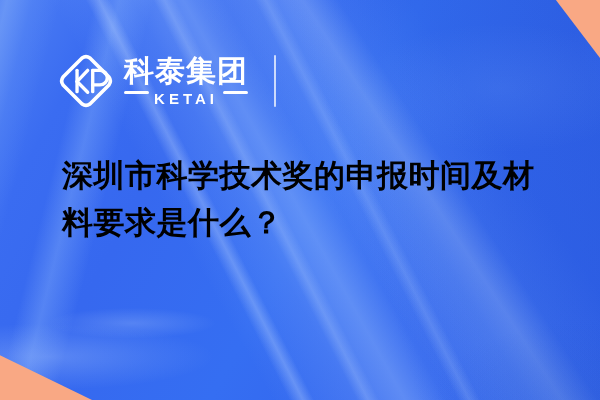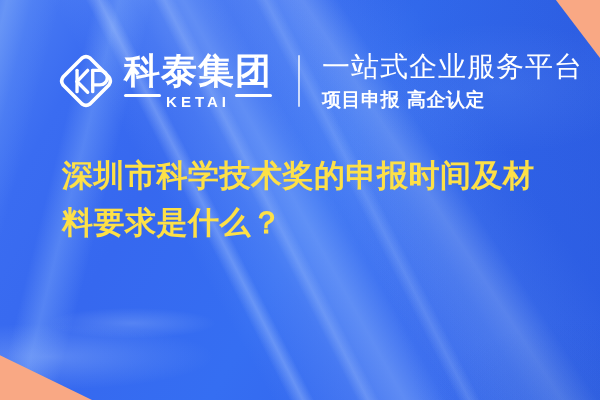--- a/index.html
+++ b/index.html
@@ -157,21 +157,21 @@
     height: 56px;
     flex: 0 0 auto;
   }
   .logo-words {
     margin-left: 10px;
     display: flex;
     flex-direction: column;
     align-items: center;
   }
   .logo-cn {
-    font-size: 36px;
+    font-size: 30px;
     font-weight: 700;
     color: #ffffff;
     letter-spacing: 1px;
     line-height: 1.0;
     white-space: nowrap;
   }
   .logo-en-row {
     display: flex;
     margin-top: 5px;
     width: 100%;
@@ -227,21 +227,21 @@
   }
 
   
   .headline {
     position: absolute;
     left: 62px;
     top: 152px;
     width: 490px;
     font-size: 31px;
     font-weight: 700;
-    color: #fde047;
+    color: #000000;
     line-height: 1.53;
     letter-spacing: 0.5px;
     text-align: left;
   }
 </style>
 </head>
 <body>
 
 <div id="banner">
 
@@ -279,22 +279,18 @@
       <span class="logo-cn">科泰集团</span>
       <span class="logo-en-row">
         <span class="logo-dash"></span>
         <span class="logo-en">KETAI</span>
         <span class="logo-dash"></span>
       </span>
     </span>
 
     <span class="divider"></span>
 
-    <span class="slogan">
-      <span class="slogan-main">一站式企业服务平台</span>
-      <span class="slogan-sub">项目申报 高企认定</span>
-    </span>
 
   </div>
 
   <div class="headline">深圳市科学技术奖的申报时间及材料要求是什么？</div>
 
 </div>
 
 </body></html>

